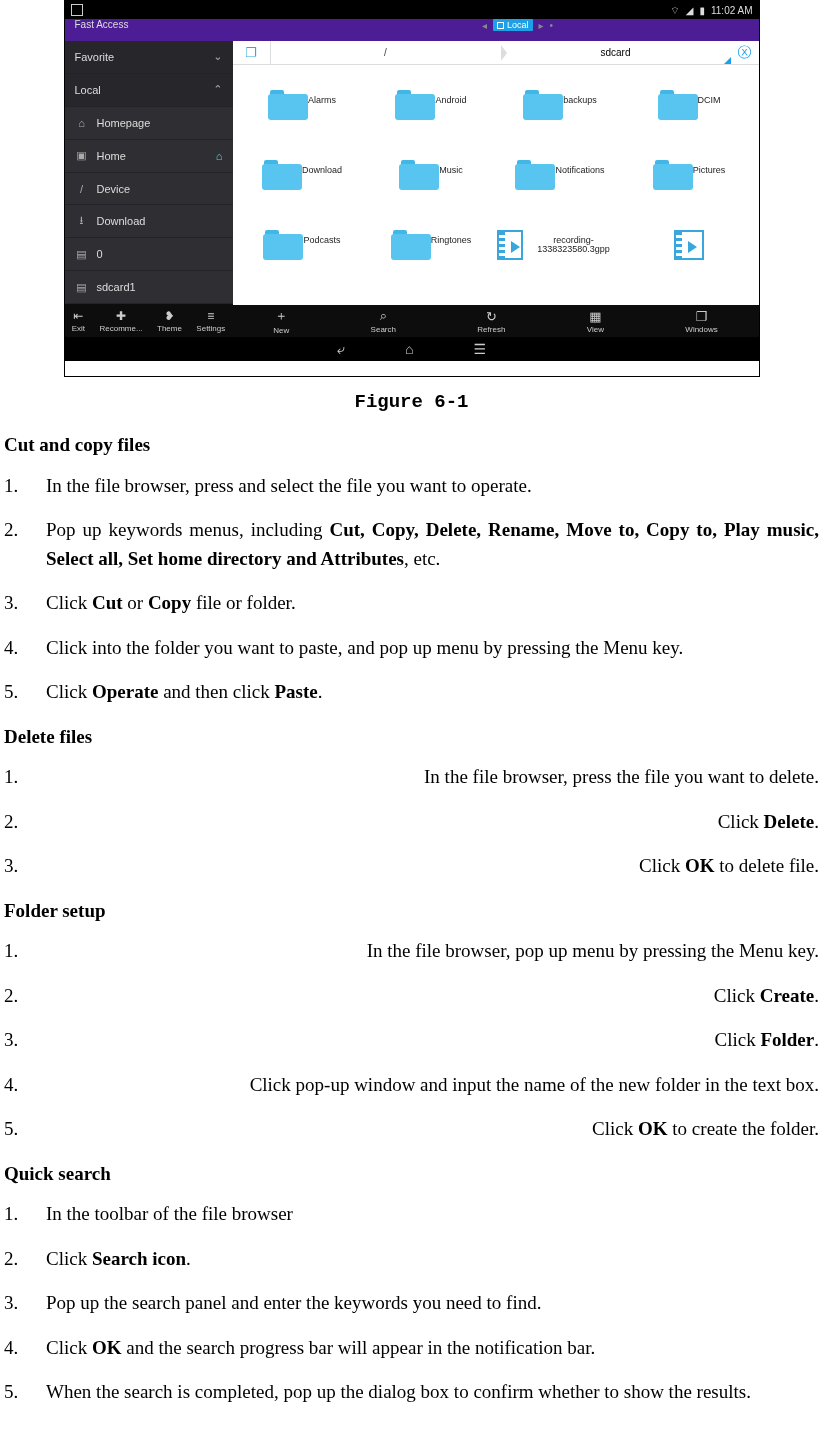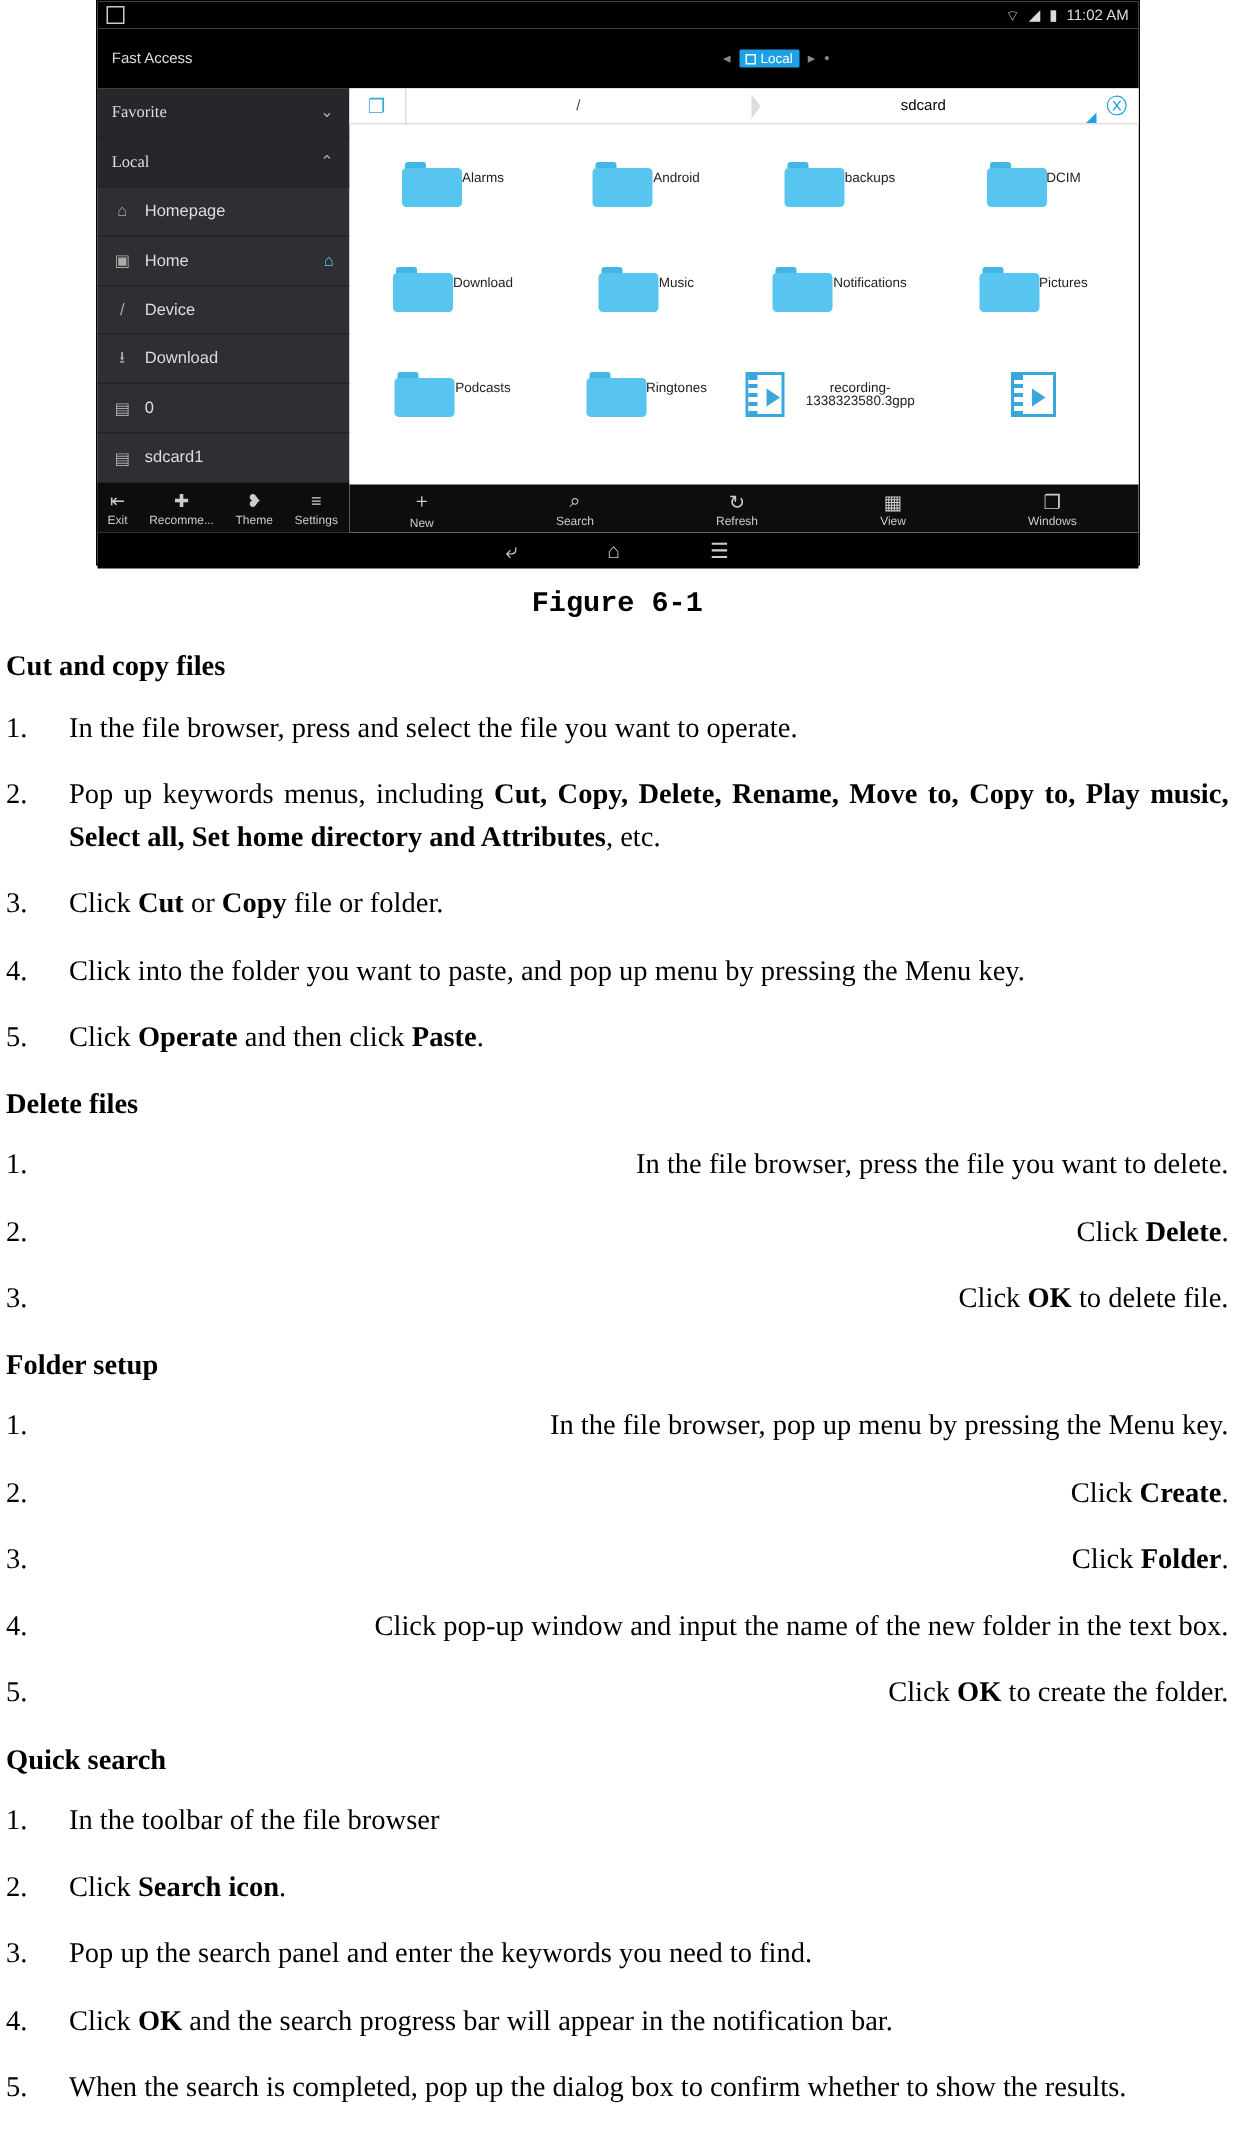--- a/index.html
+++ b/index.html
@@ -9,35 +9,35 @@
   
   .shot {
     margin: 0 auto; width: 696px; height: 377px;
     border: 1px solid #000; background:#fff; position: relative;
     font-family: Arial, sans-serif;
   }
   .statusbar { height: 18px; background:#000; color:#ddd; font-size:10px;
     display:flex; justify-content:flex-end; align-items:center; padding:0 6px; gap:6px; }
   .statusbar .gallery-icon { position:absolute; left:6px; top:3px; width:12px; height:12px;
     border:1px solid #ccc; }
-  .appbar { height: 40px; background:#000000; display:flex; align-items:center; }
+  .appbar { height: 22px; background:#4c1d95; display:flex; align-items:flex-start; }
   .fastaccess { color:#ddd; font-size:10px; padding:0 10px; flex:0 0 212px; }
   .appbar-center { flex:1; display:flex; justify-content:center; align-items:center; gap:6px; }
   .tab-pill { font-size:9px; color:#fff; background:#1ea0e6; padding:1px 4px;
     display:flex; align-items:center; gap:3px; border-radius:1px; }
   .tab-pill .sq { width:7px; height:7px; border:1px solid #fff; }
   .appbar-center .arrow, .appbar-center .dot { color:#888; font-size:10px; }
   .approw { display:flex; height: 296px; }
 
   
   .sidebar { width: 168px; background:#2f2f33; display:flex; flex-direction:column; }
   .side-item, .side-section {
     height: 34px; display:flex; align-items:center; color:#ddd; font-size:11px;
     padding:0 10px; border-bottom:1px solid #23232a; gap:8px; }
-  .side-item.dark { background:#26262b;font-family:Liberation Serif, serif; }
+  .side-item.dark { background:#26262b; }
   .side-item .chev { margin-left:auto; color:#aaa; font-size:11px; }
   .home-pin { margin-left:auto; color:#68c6ea; font-size:11px; }
   .sb-icon { width:14px; height:14px; display:inline-flex; align-items:center; justify-content:center; color:#aaa; }
 
   
   .sb-bottom { margin-top:auto; height:34px; background:#0d0d0d;
     display:flex; align-items:center; justify-content:space-around;
     color:#ccc; font-size:8px; }
   .sb-bottom .b { display:flex; flex-direction:column; align-items:center; gap:1px; }
   .sb-bottom .b .gl { font-size:12px; }

